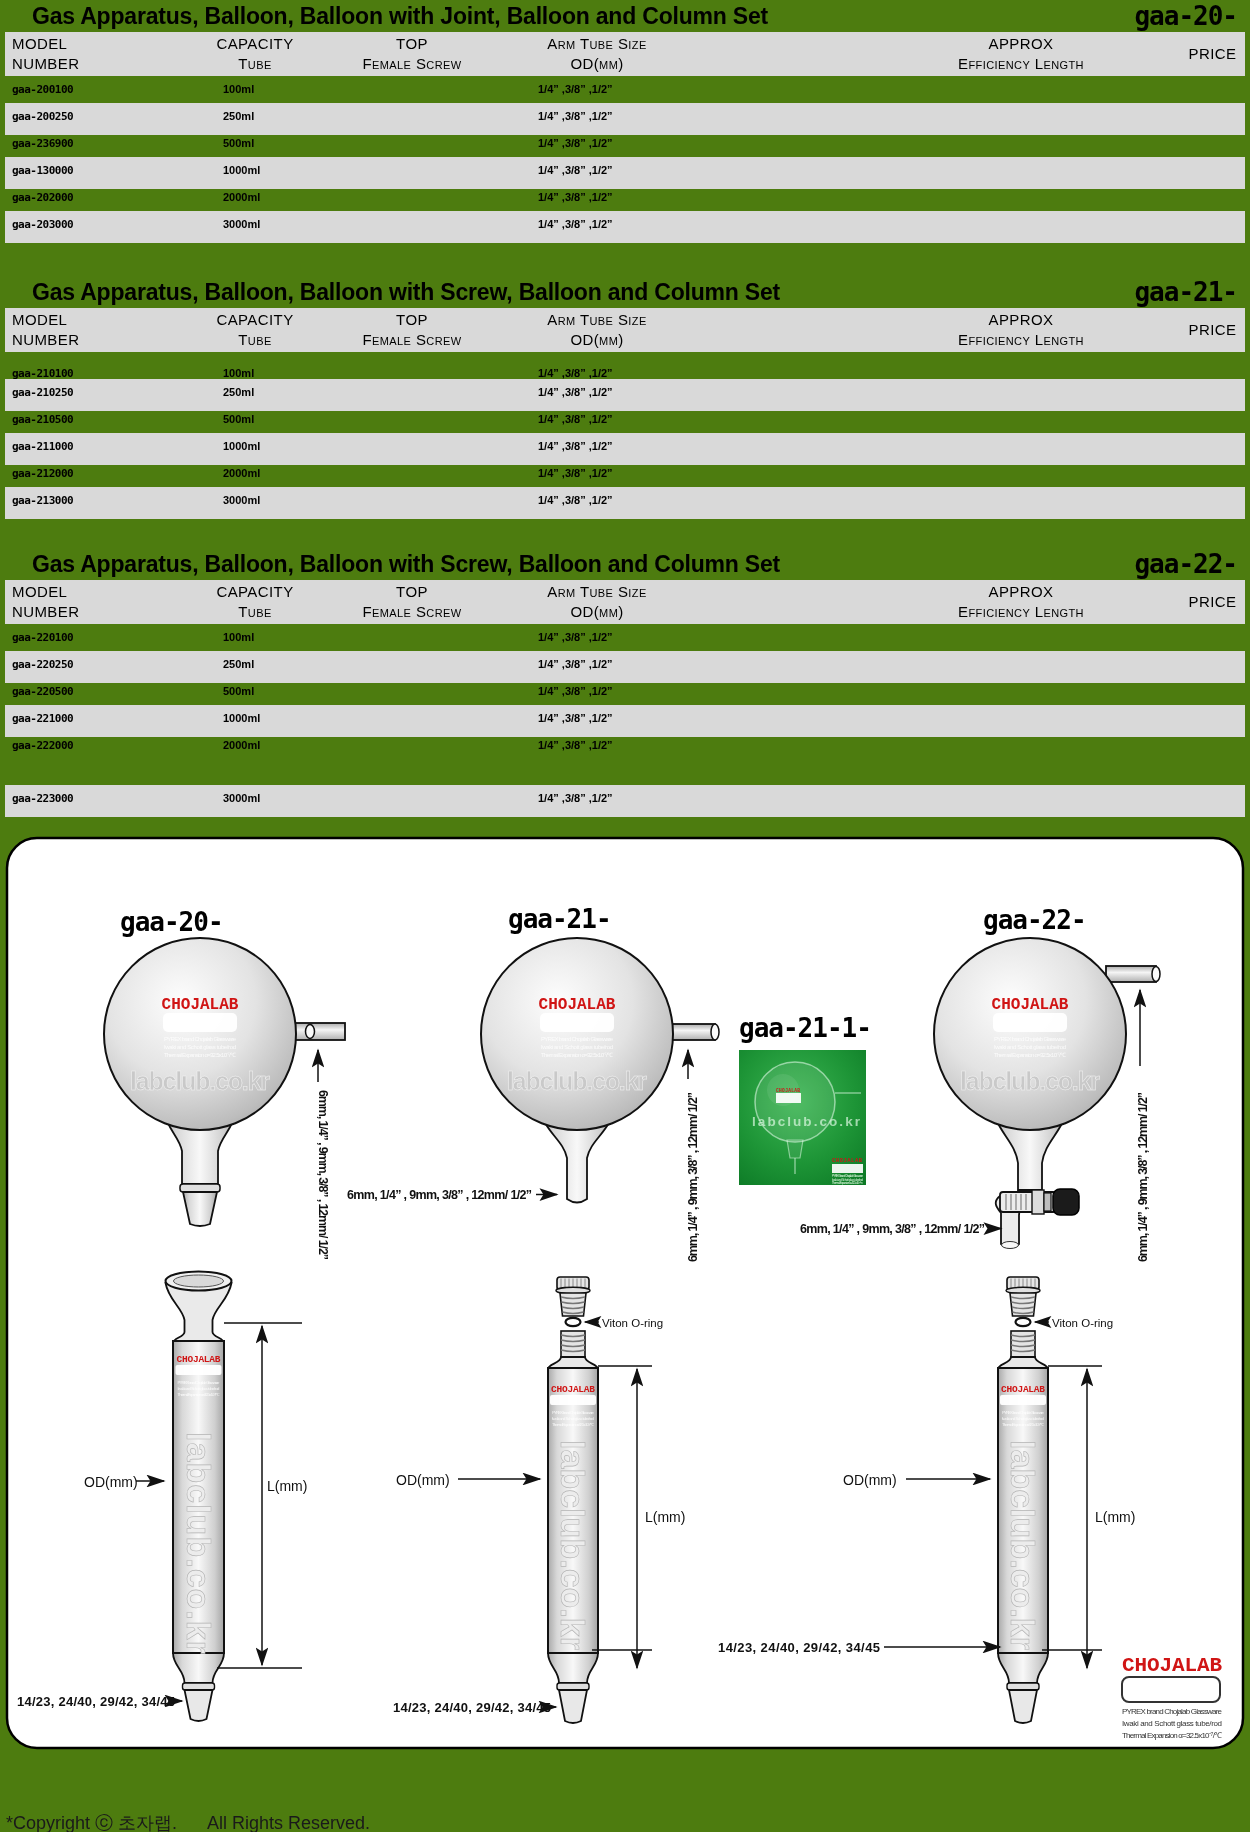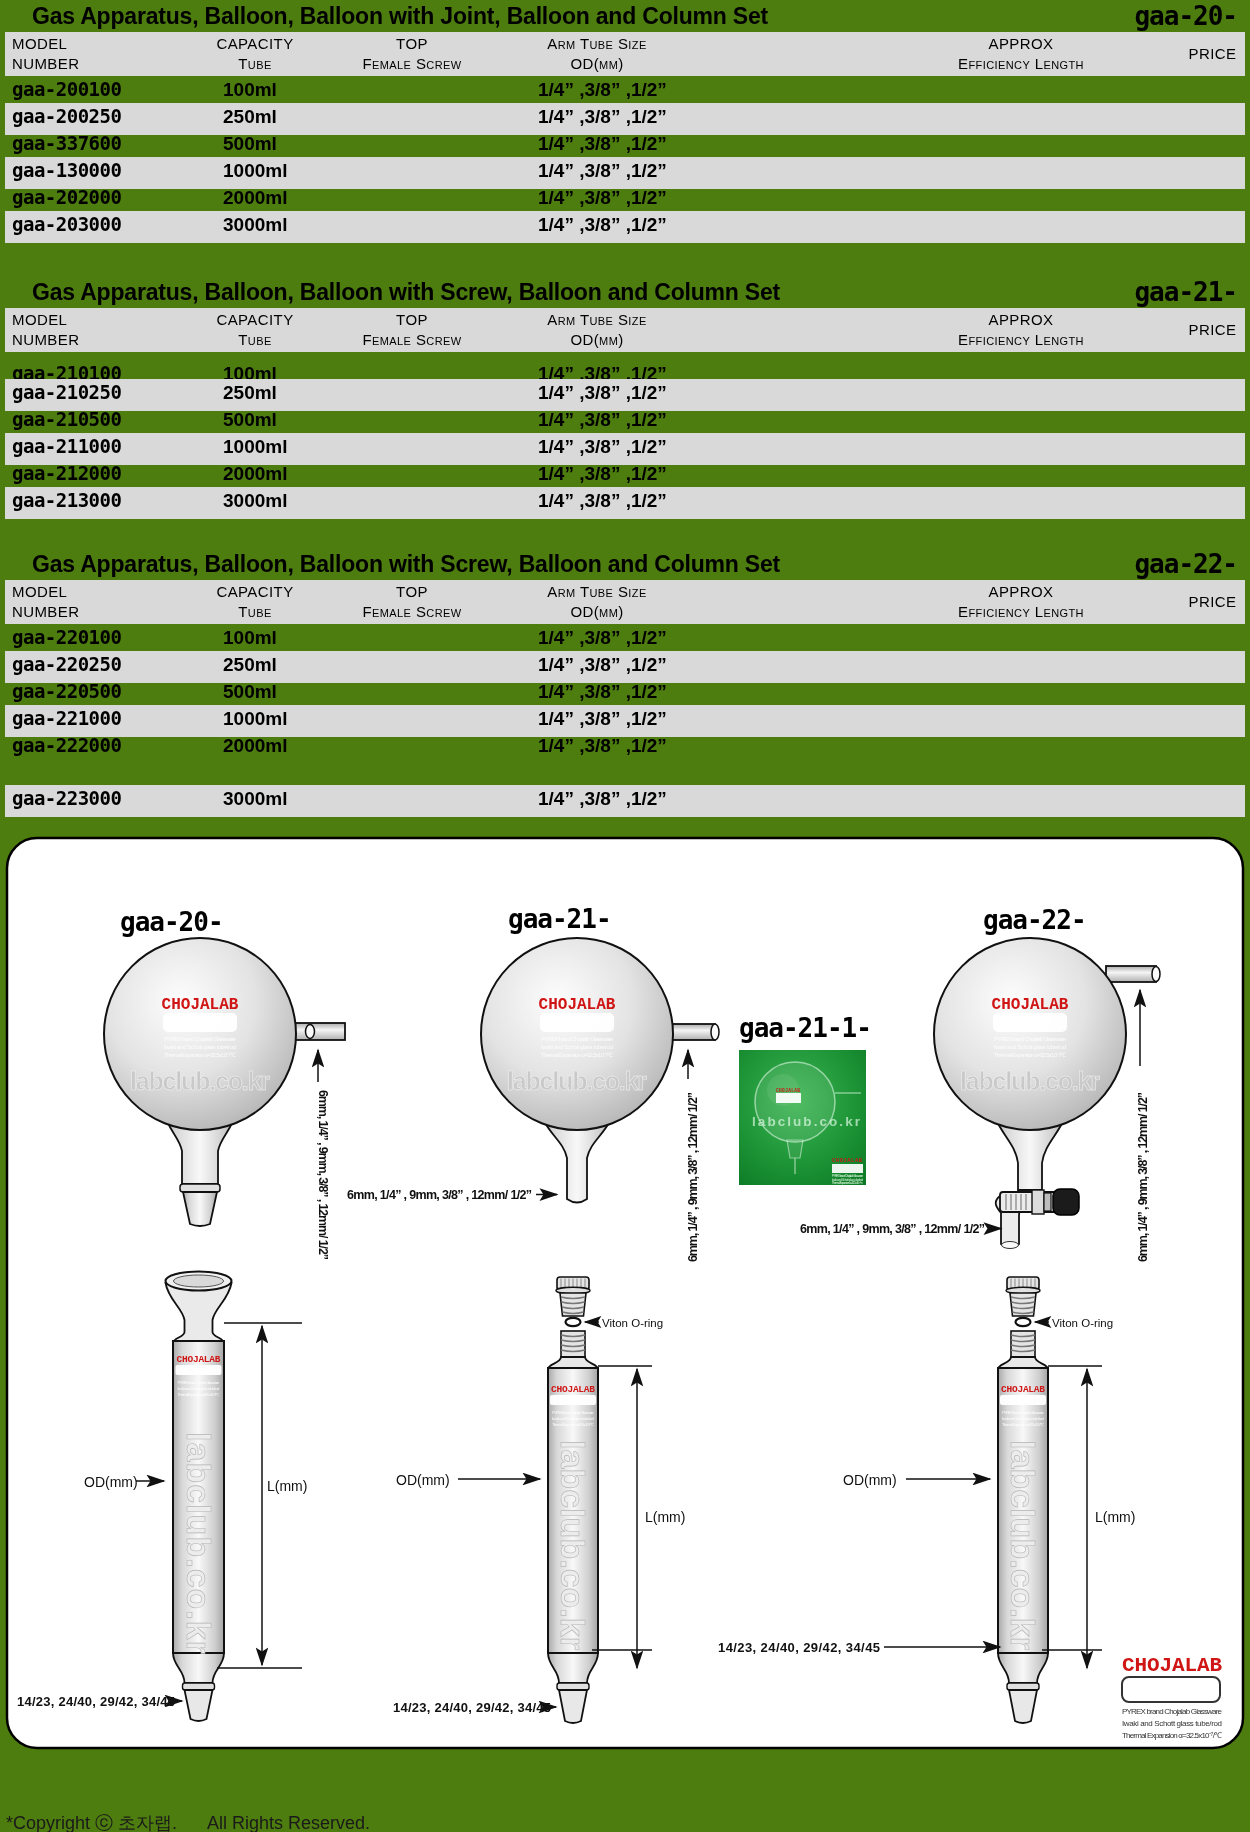--- a/index.html
+++ b/index.html
@@ -6,21 +6,21 @@
   .page{position:relative;width:1250px;height:1832px;background:#4d7c0f;overflow:hidden;
         font-family:"Liberation Sans",sans-serif;color:#000;}
   
   .sec-title{position:absolute;left:32px;font-size:23px;font-weight:bold;letter-spacing:-0.2px;white-space:nowrap;}
   .sec-code{position:absolute;right:13px;font-size:26px;font-weight:bold;
             font-family:"DejaVu Sans Mono",monospace;letter-spacing:-1px;white-space:nowrap;}
   .hband{position:absolute;left:5px;width:1240px;height:44px;background:#d9d9d9;}
   .hcell{position:absolute;top:2px;font-size:15px;line-height:20px;font-variant:small-caps;
          letter-spacing:.4px;text-align:center;white-space:pre-line;}
   .hcell.left{text-align:left;}
-  .trow{position:absolute;left:5px;width:1240px;height:32px;line-height:27px;font-size:19px;font-weight:bold;}
+  .trow{position:absolute;left:5px;width:1240px;height:32px;line-height:27px;font-size:11px;font-weight:bold;}
   .trow.alt{background:#d9d9d9;}
   .c-model{position:absolute;left:7px;font-family:"DejaVu Sans Mono",monospace;letter-spacing:-0.5px;}
   .c-cap{position:absolute;left:218px;}
   .c-arm{position:absolute;left:533px;}
   
   svg text{font-family:"Liberation Sans",sans-serif;}
   .dtitle{font-family:"DejaVu Sans Mono",monospace;font-weight:bold;font-size:26px;fill:#000;letter-spacing:-1px;}
   .brand{font-family:"Liberation Mono",monospace;font-weight:bold;fill:#d01515;}
   .dim{font-size:12.5px;font-weight:bold;fill:#111;}
   .thin{font-size:14px;fill:#111;}
@@ -55,21 +55,21 @@
       <span class="c-model">gaa-200100</span>
       <span class="c-cap">100ml</span>
       <span class="c-arm">1/4” ,3/8” ,1/2”</span>
     </div>
   <div class="trow alt" style="top:103px">
       <span class="c-model">gaa-200250</span>
       <span class="c-cap">250ml</span>
       <span class="c-arm">1/4” ,3/8” ,1/2”</span>
     </div>
   <div class="trow" style="top:130px">
-      <span class="c-model">gaa-337600</span>
+      <span class="c-model">gaa-236900</span>
       <span class="c-cap">500ml</span>
       <span class="c-arm">1/4” ,3/8” ,1/2”</span>
     </div>
   <div class="trow alt" style="top:157px">
       <span class="c-model">gaa-130000</span>
       <span class="c-cap">1000ml</span>
       <span class="c-arm">1/4” ,3/8” ,1/2”</span>
     </div>
   <div class="trow" style="top:184px">
       <span class="c-model">gaa-202000</span>

